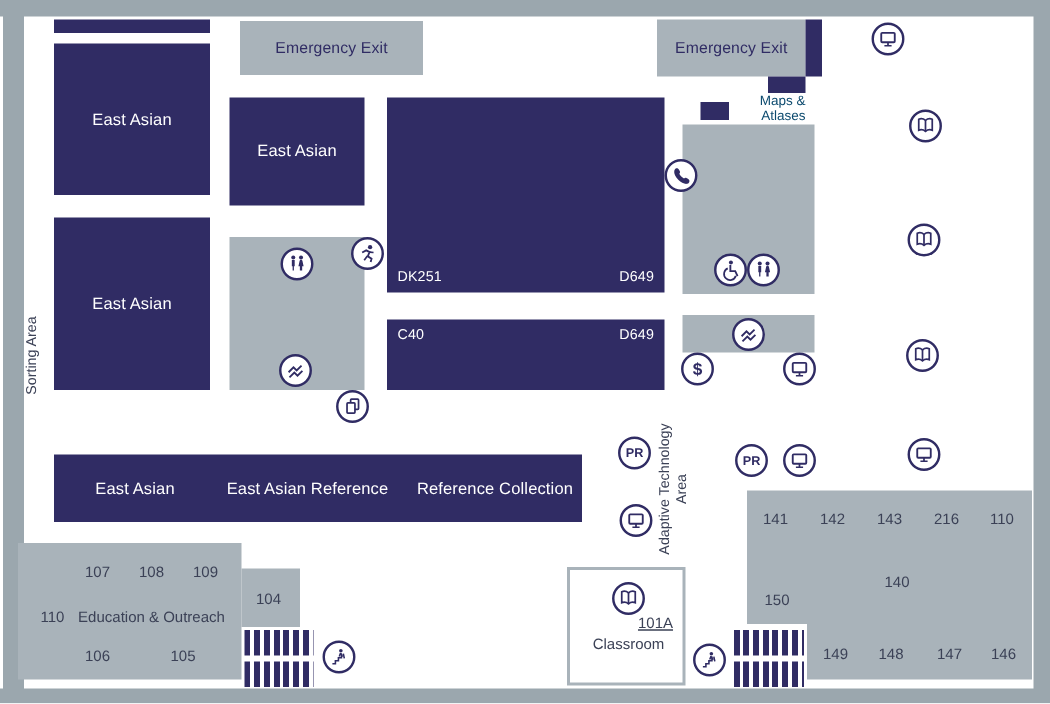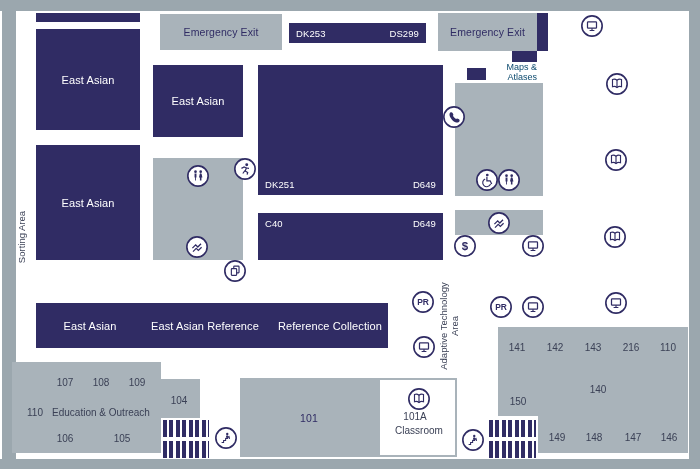--- a/index.html
+++ b/index.html
@@ -64,24 +64,20 @@
 <div class="block navy" style="left: 36px; top: 13px; width: 104px; height: 9px;"></div>
     <div class="block navy" style="left: 36px; top: 29px; width: 104px; height: 101px;">
       <span class="lbl a-c">East Asian</span>
     </div>
     <div class="block navy" style="left: 36px; top: 145px; width: 104px; height: 115px;">
       <span class="lbl a-c">East Asian</span>
     </div>
     <div class="block gray" style="left: 160px; top: 14px; width: 122px; height: 36px;">
       <span class="lbl a-c">Emergency Exit</span>
     </div>
-    <div class="block navy" style="left: 289px; top: 23px; width: 137px; height: 20px;">
-      <span class="lbl a-ml">DK253</span>
-      <span class="lbl a-mr">DS299</span>
-    </div>
     <div class="block gray" style="left: 438px; top: 13px; width: 99px; height: 38px;">
       <span class="lbl a-c">Emergency Exit</span>
     </div>
     <div class="block navy" style="left: 537px; top: 13px; width: 11px; height: 38px;"></div>
     <div class="block navy" style="left: 512px; top: 51px; width: 25px; height: 11px;"></div>
     <div class="block navy" style="left: 467px; top: 68px; width: 19px; height: 12px;"></div>
     <div class="block navy" style="left: 153px; top: 65px; width: 90px; height: 72px;">
       <span class="lbl a-c">East Asian</span>
     </div>
     <div class="block navy" style="left: 258px; top: 65px; width: 185px; height: 130px;">
@@ -95,23 +91,20 @@
     <div class="block gray" style="left: 153px; top: 158px; width: 90px; height: 102px;"></div>
     <div class="block gray" style="left: 455px; top: 83px; width: 88px; height: 113px;"></div>
     <div class="block gray" style="left: 455px; top: 210px; width: 88px; height: 25px;"></div>
     <div class="block navy" style="left: 36px; top: 303px; width: 352px; height: 45px;">
       <span class="lbl a-cx" style="left: 54px;">East Asian</span>
       <span class="lbl a-cx" style="left: 169px;">East Asian Reference</span>
       <span class="lbl a-cx" style="left: 294px;">Reference Collection</span>
     </div>
     <div class="block gray" style="left: 12px; top: 362px; width: 149px; height: 91px;"></div>
     <div class="block gray" style="left: 161px; top: 379px; width: 39px; height: 39px;"></div>
-    <div class="block gray" style="left: 240px; top: 378px; width: 138px; height: 79px;">
-      <span class="lbl a-c">101</span>
-    </div>
     <div class="block gray" style="left: 498px; top: 327px; width: 190px; height: 126px;"></div>
     <div class="block white" style="left: 486px; top: 416px; width: 52px; height: 42px;"></div>
     <div class="block outline" style="left: 378px; top: 378px; width: 79px; height: 79px;"></div>
     <div class="stairs" style="left: 163px; top: 420px; width: 46px; height: 38px;">
       <div class="stairband" style="top: 0px;"></div>
       <div class="stairband" style="top: 21px;"></div>
     </div>
     <div class="stairs" style="left: 489px; top: 420px; width: 47px; height: 38px;">
       <div class="stairband" style="top: 0px;"></div>
       <div class="stairband" style="top: 21px;"></div>
@@ -128,21 +121,21 @@
     <span class="flbl" style="left: 555px; top: 347px;">142</span>
     <span class="flbl" style="left: 593px; top: 347px;">143</span>
     <span class="flbl" style="left: 631px; top: 347px;">216</span>
     <span class="flbl" style="left: 668px; top: 347px;">110</span>
     <span class="flbl" style="left: 598px; top: 389px;">140</span>
     <span class="flbl" style="left: 518px; top: 401px;">150</span>
     <span class="flbl" style="left: 557px; top: 437px;">149</span>
     <span class="flbl" style="left: 594px; top: 437px;">148</span>
     <span class="flbl" style="left: 633px; top: 437px;">147</span>
     <span class="flbl" style="left: 669px; top: 437px;">146</span>
-    <span class="flbl" style="left: 415px; top: 416px;">101A</span>
+    <span class="flbl" style="left: 437px; top: 416px; text-decoration: underline;">101A</span>
     <span class="flbl" style="left: 419px; top: 430px;">Classroom</span>
     <span class="icon" style="left: 592px; top: 26px;"><svg width="23" height="23" viewBox="0 0 24 24">
         <circle cx="12" cy="12" r="10.6" fill="#fff" stroke="#302c64" stroke-width="1.7"></circle>
         <rect x="7.3" y="7.7" width="9.4" height="6.6" rx="0.7" fill="none" stroke="#302c64" stroke-width="1.3"></rect>
         <path d="M12 14.3v2M9.5 16.7h5" stroke="#302c64" stroke-width="1.2" fill="none"></path>
       </svg></span>
     <span class="icon" style="left: 617px; top: 84px;"><svg width="23" height="23" viewBox="0 0 24 24">
         <circle cx="12" cy="12" r="10.6" fill="#fff" stroke="#302c64" stroke-width="1.7"></circle>
         <path d="M12 8.1C10.6 6.9 8.9 6.7 7.3 7.3v7.6c1.6-.6 3.3-.4 4.7.8 1.4-1.2 3.1-1.4 4.7-.8V7.3c-1.6-.6-3.3-.4-4.7.8z" fill="none" stroke="#302c64" stroke-width="1.2"></path>
         <path d="M12 8.1v7.6" stroke="#302c64" stroke-width="1.2"></path>

